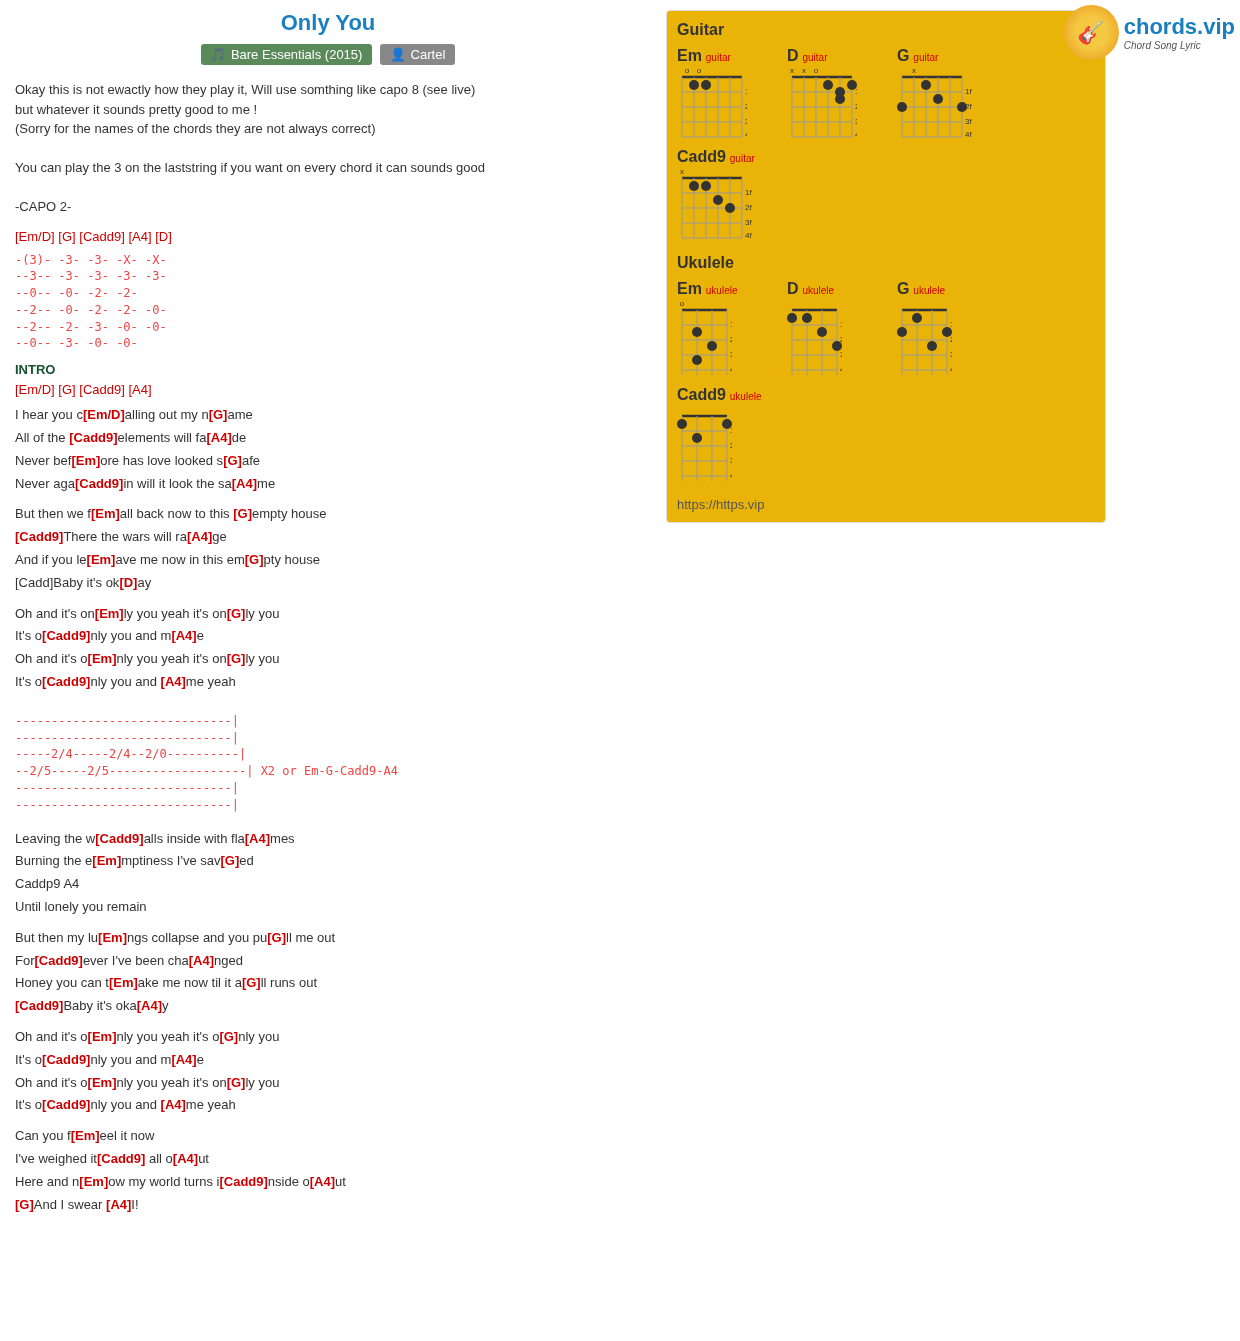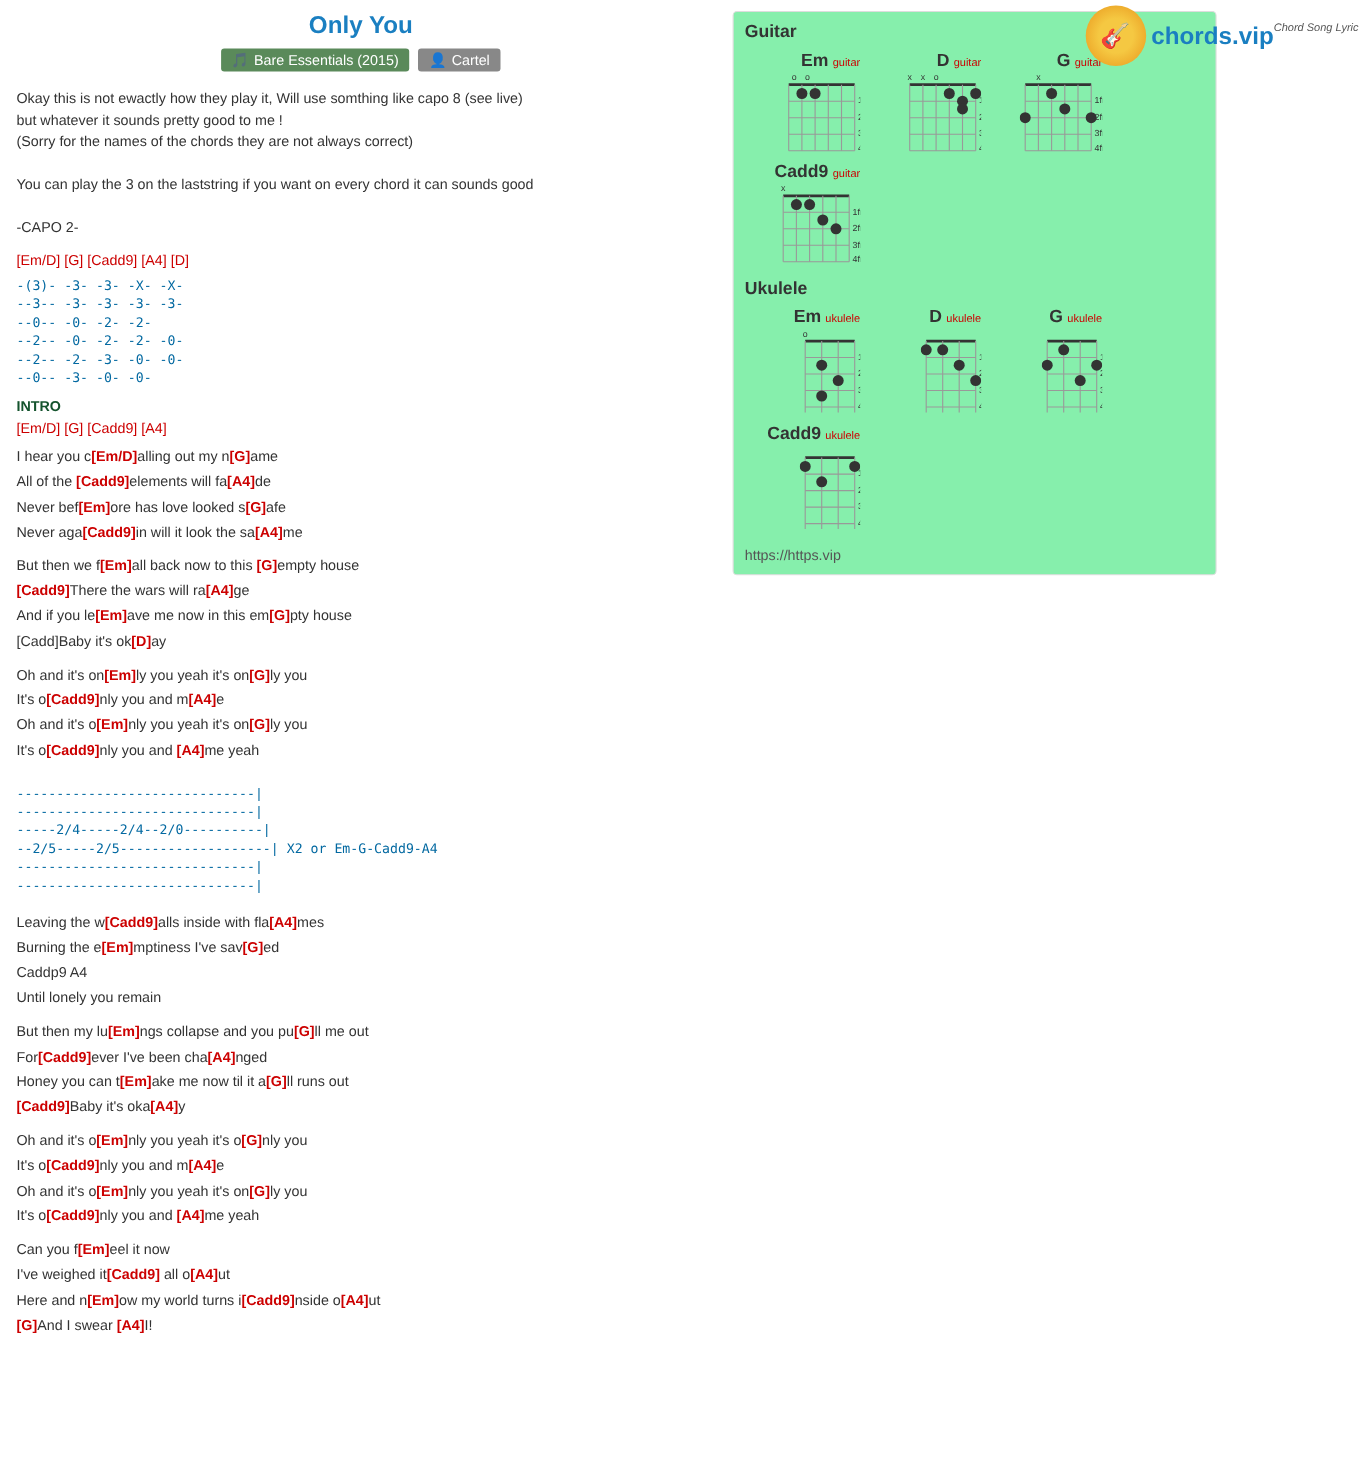--- a/index.html
+++ b/index.html
@@ -14,47 +14,47 @@
     .song-meta { display: flex; justify-content: center; gap: 8px; margin-bottom: 15px; }
     .meta-badge { display: inline-flex; align-items: center; gap: 4px; padding: 3px 10px; border-radius: 3px; font-size: 13px; color: #fff; }
     .meta-badge.album { background: #5a8a5a; }
     .meta-badge.artist { background: #888; }
     
     .intro-text { font-size: 13px; color: #333; margin-bottom: 12px; line-height: 1.5; }
     
     .chord-sequence { color: #c00; font-size: 13px; margin-bottom: 8px; }
     .chord-sequence a { color: #c00; text-decoration: none; }
     
-    .tab-block { font-family: monospace; font-size: 12px; color: #0369a1; line-height: 1.4; margin-bottom: 8px; white-space: pre; }
+    .tab-block { font-family: monospace; font-size: 12px; color: #ef4444; line-height: 1.4; margin-bottom: 8px; white-space: pre; }
     
     .section-label { font-size: 13px; font-weight: bold; color: #14532d; margin: 10px 0 5px 0; }
     
     .lyric-line { font-size: 13px; line-height: 1.6; margin-bottom: 2px; }
     .lyric-line .chord-inline { color: #c00; font-weight: bold; }
     
     .verse-block { margin-bottom: 10px; }
     
     
     .sidebar { width: 460px; padding: 10px; }
     
-    .chord-panel { border: 1px solid #ddd; border-radius: 4px; padding: 10px; background: #86efac; }
+    .chord-panel { border: 1px solid #ddd; border-radius: 4px; padding: 10px; background: #eab308; }
     
     .chord-section-title { font-size: 16px; font-weight: bold; color: #333; margin-bottom: 8px; }
     
     .chord-diagrams-row { display: flex; gap: 5px; flex-wrap: wrap; margin-bottom: 10px; }
     
-    .chord-diagram { text-align: right; width: 105px; }
+    .chord-diagram { text-align: left; width: 105px; }
     .chord-name-label { font-size: 16px; font-weight: bold; display: inline-block; }
     .chord-type-label { font-size: 10px; color: #c00; }
     
     .url-footer { font-size: 13px; color: #555; margin-top: 8px; }
     
     .top-logo { display: flex; align-items: center; gap: 5px; position: absolute; top: 5px; right: 5px; }
     .logo-img { width: 55px; height: 55px; background: radial-gradient(circle, #f5c842 40%, #e8941a 100%); border-radius: 50%; display: flex; align-items: center; justify-content: center; font-size: 22px; }
-    .logo-text-block { display: flex; flex-direction: row; }
+    .logo-text-block { display: flex; flex-direction: column; }
     .logo-text-top { font-size: 22px; font-weight: bold; color: #1a7fc1; }
     .logo-text-bottom { font-size: 10px; color: #555; font-style: italic; }
   </style>
 </head>
 <body>
 
 <div style="position:relative; width:1240px; min-height:1341px;">
 
   <div class="top-logo">
     <div class="logo-img">🎸</div>

